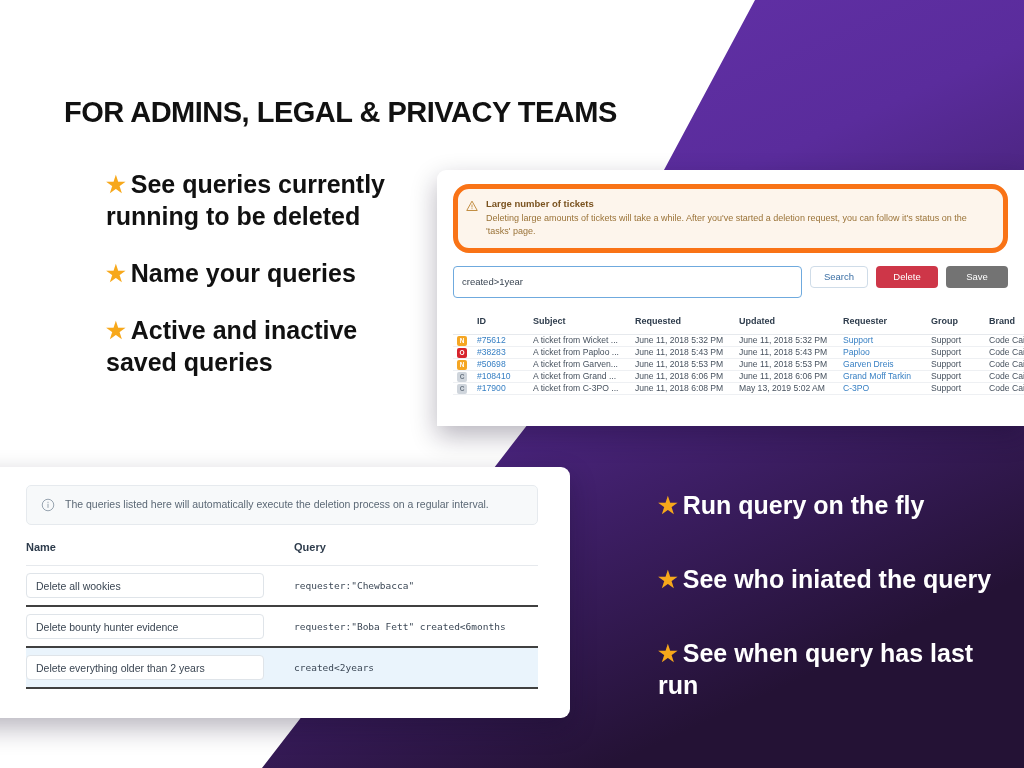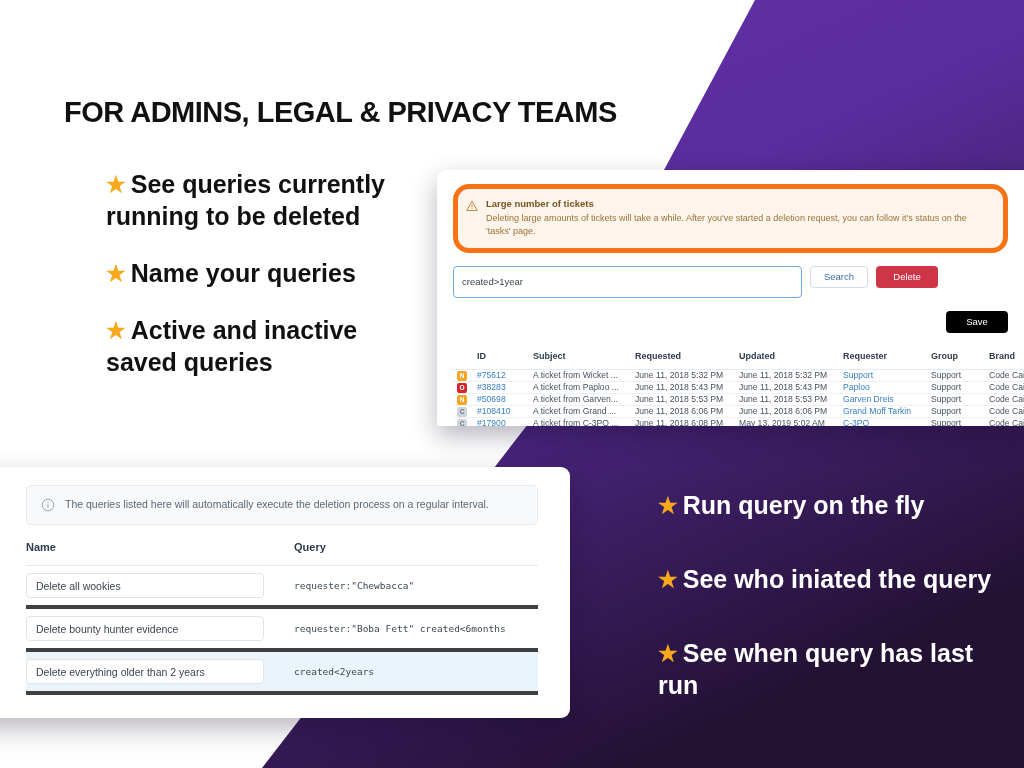--- a/index.html
+++ b/index.html
@@ -167,24 +167,23 @@
     background: #ffffff;
     border-color: #cfdce8;
     color: #3b6fa4;
   }
   .btn-delete {
     background: #ce3648;
     color: #ffffff;
     min-width: 62px;
   }
   .btn-save {
-    background: #000000;
+    background: #737373;
     color: #ffffff;
     min-width: 62px;
-    margin-top: 45px;
   }
 
   
   #ticket-table {
     width: 100%;
     border-collapse: collapse;
     margin-top: 12px;
     table-layout: fixed;
   }
   #ticket-table th {
@@ -278,21 +277,21 @@
     font-size: 11px;
     font-weight: bold;
     color: #2e3c4c;
     padding: 4px 0 12px 0;
     border-bottom: 1px solid #e6e9ed;
   }
   .qcol-name  { width: 268px; }
   .qcol-query { width: auto; }
   #queries-table td {
     padding: 7px 0;
-    border-bottom: 4px solid #404040;
+    border-bottom: 2px solid #404040;
     vertical-align: middle;
   }
   #queries-table tr.row-active td {
     background: #eaf4fc;
   }
   .name-input {
     width: 238px;
     height: 25px;
     border: 1px solid #dfe4e9;
     border-radius: 4px;

